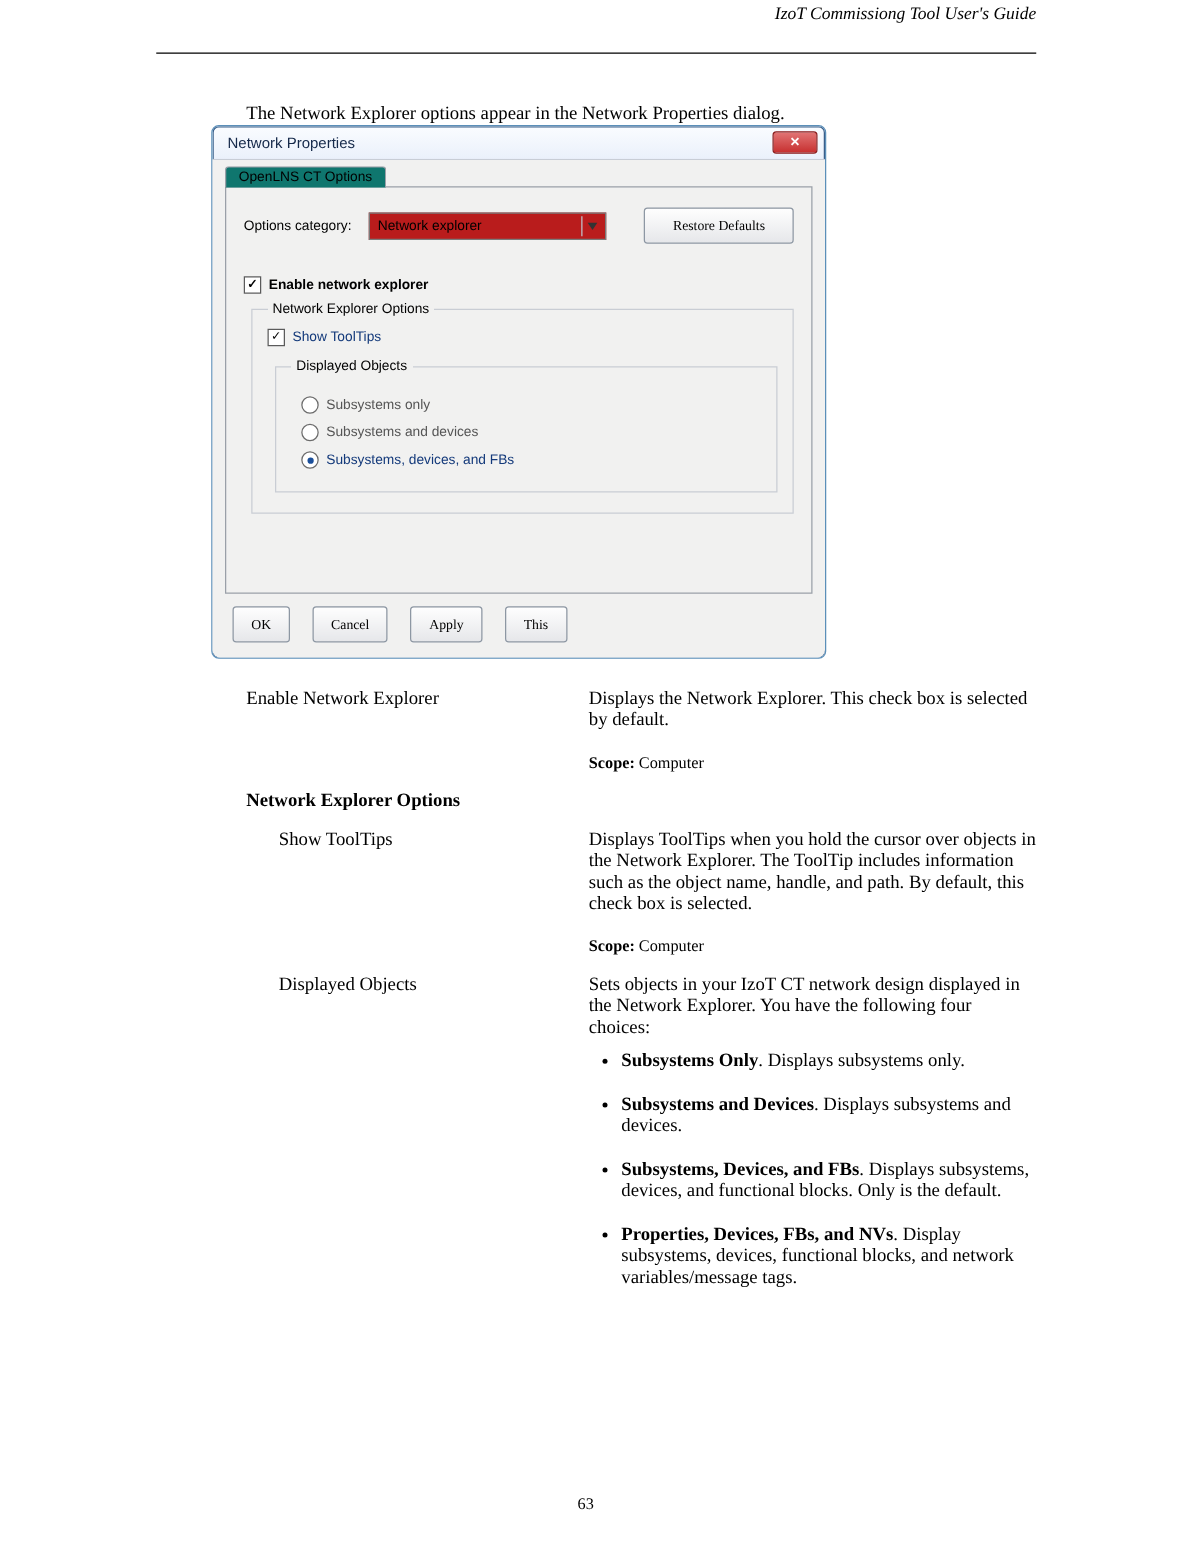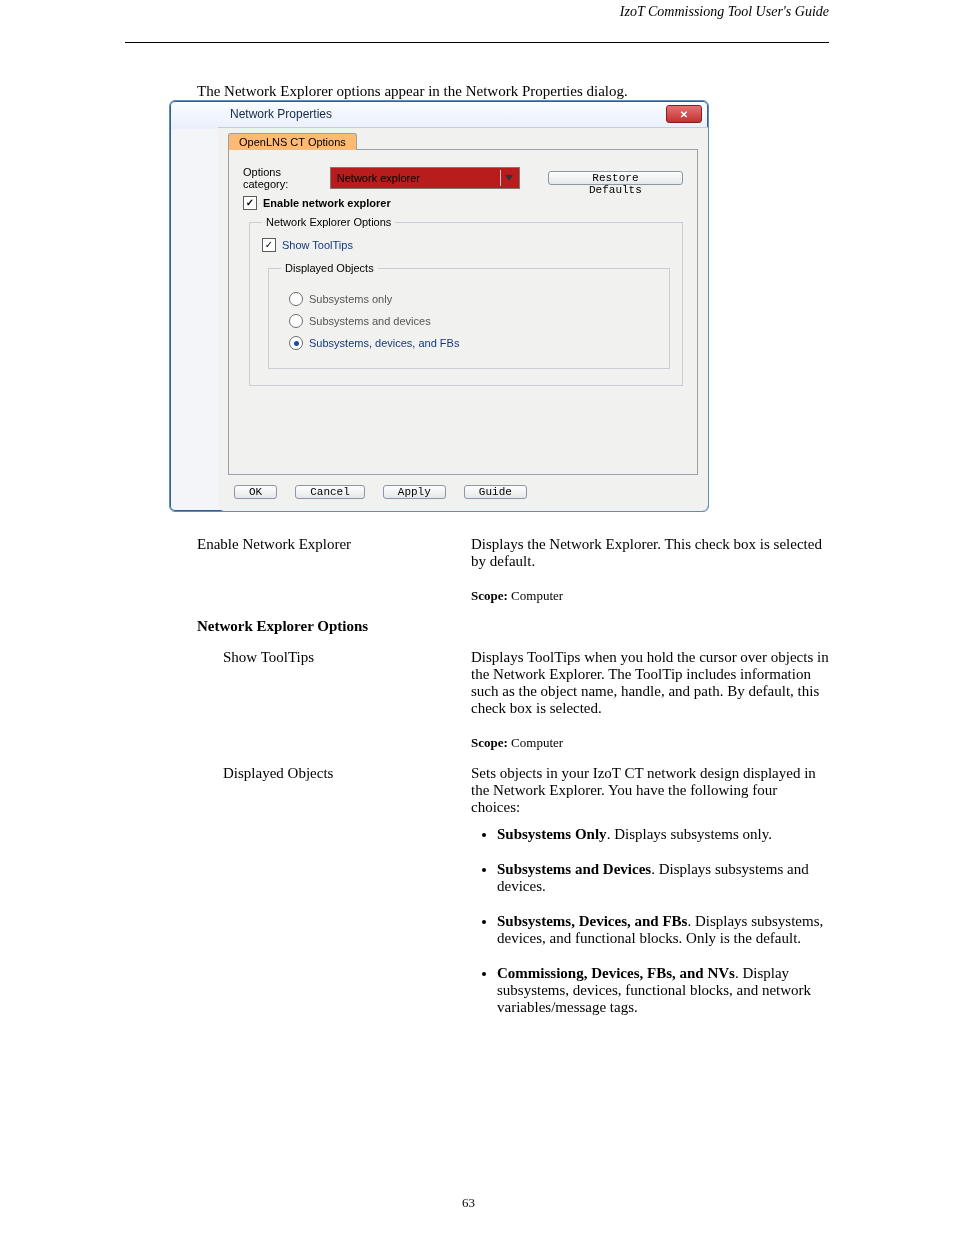--- a/index.html
+++ b/index.html
@@ -41,21 +41,20 @@
   .dlg {
     width: 490px;
     border: 1px solid #5b8fb9;
     border-radius: 6px;
     background: linear-gradient(#fafcff, #e9f0fb 28px, #f3f5f9 28px, #f3f5f9);
     font-family: "Segoe UI", Tahoma, sans-serif;
     font-size: 11px;
     color: #000;
     position: relative;
     box-shadow: 0 0 0 1px #3b5f8a inset;
-    padding-left: 48px;
   }
   .dlg-titlebar {
     height: 26px;
     display: flex;
     align-items: center;
     padding: 0 6px 0 12px;
     color: #15294a;
     font-size: 12px;
   }
   .dlg-title {
@@ -76,42 +75,42 @@
     cursor: pointer;
   }
   .dlg-body {
     background: #f1f1f0;
     border-top: 1px solid #c8cdd6;
     border-radius: 0 0 6px 6px;
     padding: 4px 10px 10px 10px;
   }
   .tab {
     display: inline-block;
-    background: #fdba74;
+    background: #0f766e;
     border: 1px solid #9aa0a8;
     border-bottom: none;
     border-radius: 3px 3px 0 0;
     padding: 2px 10px 2px 10px;
     font-size: 11px;
     position: relative;
     top: 1px;
     z-index: 2;
   }
   .tab-pane {
     border: 1px solid #9aa0a8;
     background: #f1f1f0;
     padding: 16px 14px 28px 14px;
     min-height: 280px;
     position: relative;
   }
   .row-cat {
     display: flex;
     align-items: center;
     gap: 14px;
-    margin-bottom: 6px;
+    margin-bottom: 26px;
     justify-content: flex-end;
   }
   .lbl-cat {
     font-size: 11px;
   }
   .dropdown {
     flex: 0 0 180px;
     display: flex;
     align-items: center;
     height: 20px;
@@ -127,24 +126,24 @@
     border-left: 1px solid #c0c4cc;
     display: flex;
     align-items: center;
     justify-content: center;
   }
   .caret svg { width: 8px; height: 6px; }
   .btn {
     border: 1px solid #8d97a3;
     background: linear-gradient(#fefefe,#e6e7ea);
     border-radius: 3px;
-    height: 14px;
+    height: 29px;
     padding: 0 14px;
     font-size: 11px;
-    font-family: Liberation Mono, monospace;
+    font-family: Liberation Serif, serif;
     cursor: pointer;
   }
   .btn-wide { padding: 0 22px; }
   .chk-row {
     display: flex;
     align-items: center;
     gap: 6px;
     font-size: 11px;
     margin-bottom: 6px;
   }
@@ -290,21 +289,21 @@
                 <span class="rad selected"></span>
                 <span>Subsystems, devices, and FBs</span>
               </label>
             </fieldset>
           </fieldset>
         </div>
         <div class="dlg-footer">
           <button class="btn">OK</button>
           <button class="btn">Cancel</button>
           <button class="btn">Apply</button>
-          <button class="btn">Guide</button>
+          <button class="btn">This</button>
         </div>
       </div>
     </div>
   </div>
 
   <table class="desc-table">
     <tbody>
         <tr>
       <td class="left">Enable Network Explorer</td>
       <td class="right">
@@ -338,21 +337,21 @@
           <li>
             <strong>Subsystems Only</strong><span>. Displays subsystems only.</span>
           </li>
           <li>
             <strong>Subsystems and Devices</strong><span>. Displays subsystems and devices.</span>
           </li>
           <li>
             <strong>Subsystems, Devices, and FBs</strong><span>. Displays subsystems, devices, and functional blocks. Only is the default.</span>
           </li>
           <li>
-            <strong>Commissiong, Devices, FBs, and NVs</strong><span>. Display subsystems, devices, functional blocks, and network variables/message tags.</span>
+            <strong>Properties, Devices, FBs, and NVs</strong><span>. Display subsystems, devices, functional blocks, and network variables/message tags.</span>
           </li>
         </ul>
       </td>
     </tr>
   </tbody>
     </table>
 
   <div class="footer-pagenum">63</div>
 </div>
 

